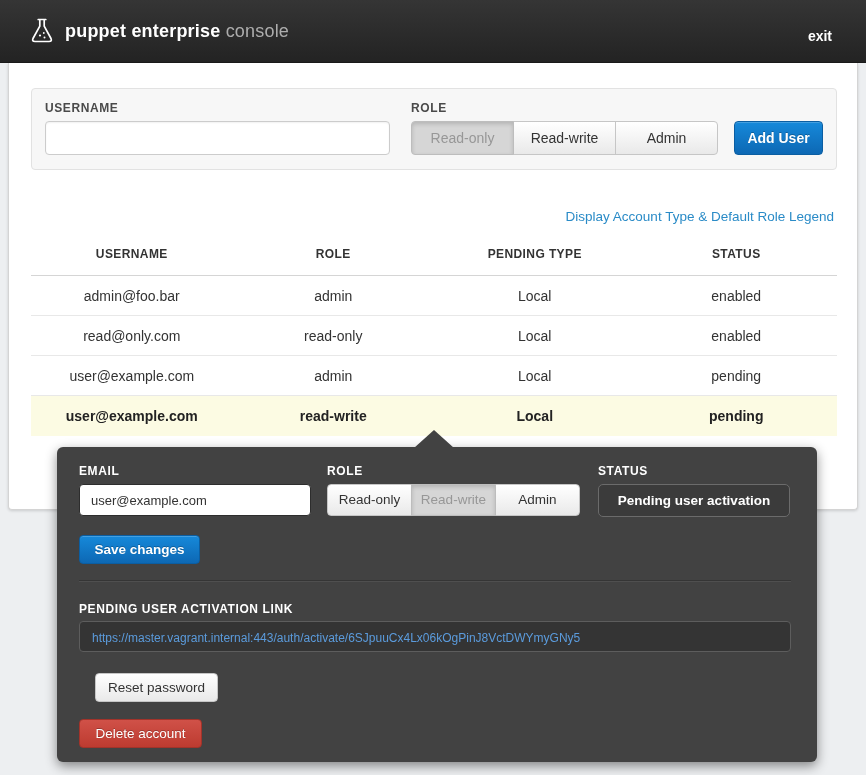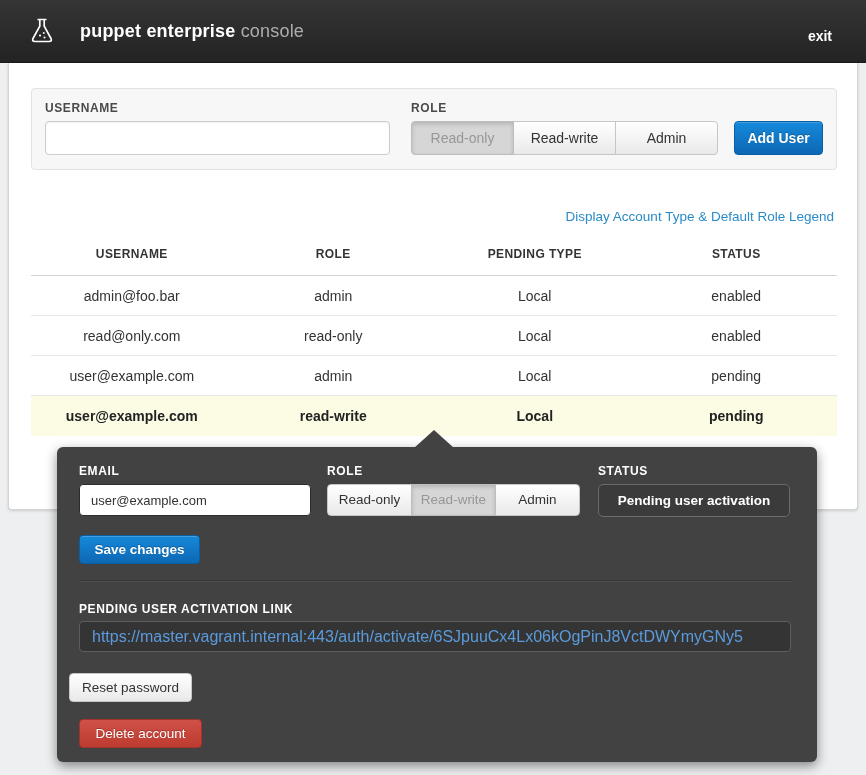--- a/index.html
+++ b/index.html
@@ -11,21 +11,21 @@
     position:relative;
   }
   #stage { position:absolute; inset:0; width:866px; height:775px; }
 
   
   .header {
     position:absolute; left:0; top:0; width:866px; height:63px;
     background:linear-gradient(#353535, #232323);
     border-bottom:1px solid #1a1a1a;
   }
-  .brand { position:absolute; left:30px; top:18px; display:flex; align-items:center; gap:26px; }
+  .brand { position:absolute; left:30px; top:18px; display:flex; align-items:center; gap:11px; }
   .brand-flask { width:24px; height:26px; display:block; }
   .brand-text { font-size:18px; color:#ffffff; letter-spacing:0.2px; }
   .brand-text b { font-weight:bold; color:#ffffff; }
   .brand-text .lite { font-weight:normal; color:#adadad; }
   .exit-link {
     position:absolute; right:34px; top:28px;
     color:#ffffff; font-size:14px; font-weight:bold; text-decoration:none; cursor:pointer;
   }
 
   
@@ -146,23 +146,23 @@
   .panel-divider {
     position:absolute; left:22px; top:133px; width:712px; height:0;
     border-top:1px solid #353535; border-bottom:1px solid #4f4f4f;
   }
   .lbl-activation { left:22px; top:155px; }
   .activation-box {
     position:absolute; left:22px; top:174px; width:712px; height:31px;
     background:#343434; border:1px solid #5d5d5d; border-radius:4px;
     line-height:29px; padding:0 12px; overflow:hidden; white-space:nowrap;
   }
-  .activation-box a { color:#5b9bdc; font-size:16px; text-decoration:none; cursor:pointer; }
+  .activation-box a { color:#5b9bdc; font-size:12px; text-decoration:none; cursor:pointer; }
   .reset-btn {
-    position:absolute; left:12px; top:226px; width:123px; height:29px;
+    position:absolute; left:38px; top:226px; width:123px; height:29px;
     border-radius:4px; font-size:13.5px; line-height:27px; text-align:center;
   }
   .danger-btn {
     position:absolute; left:22px; top:272px; width:123px; height:29px;
     background:linear-gradient(#d05148, #bd3b30);
     border:1px solid #a2332a; border-radius:4px;
     color:#ffffff; font-size:13.5px; line-height:27px; text-align:center; cursor:pointer;
     text-shadow:0 -1px 0 rgba(0,0,0,0.25);
   }
   .panel-note {

